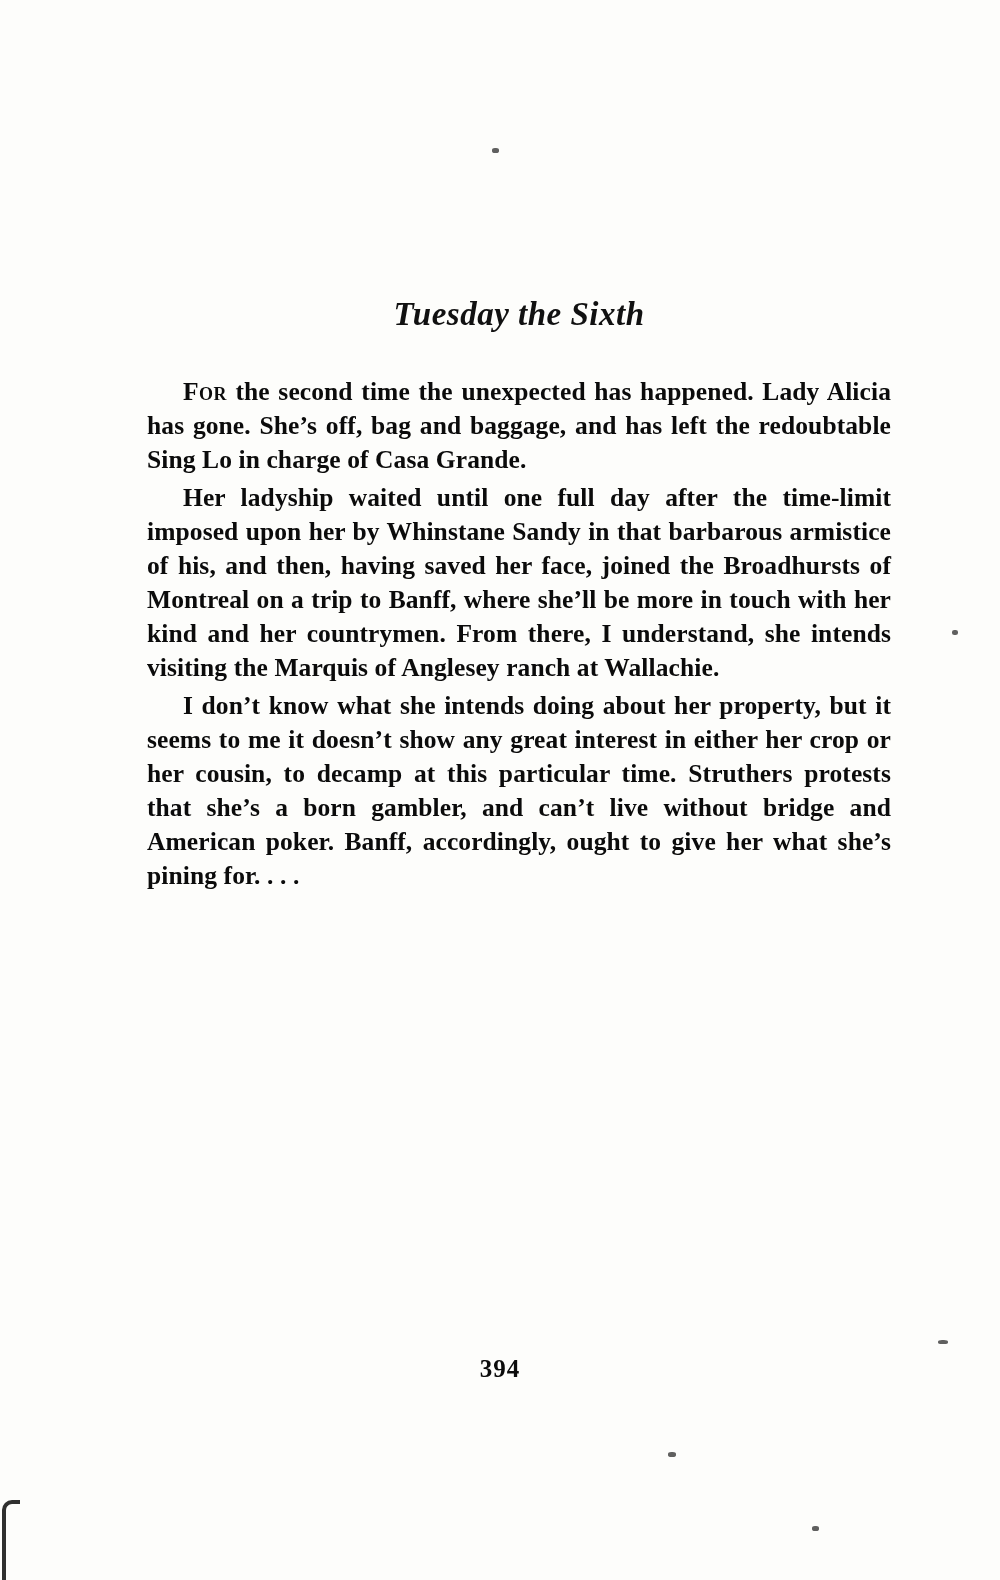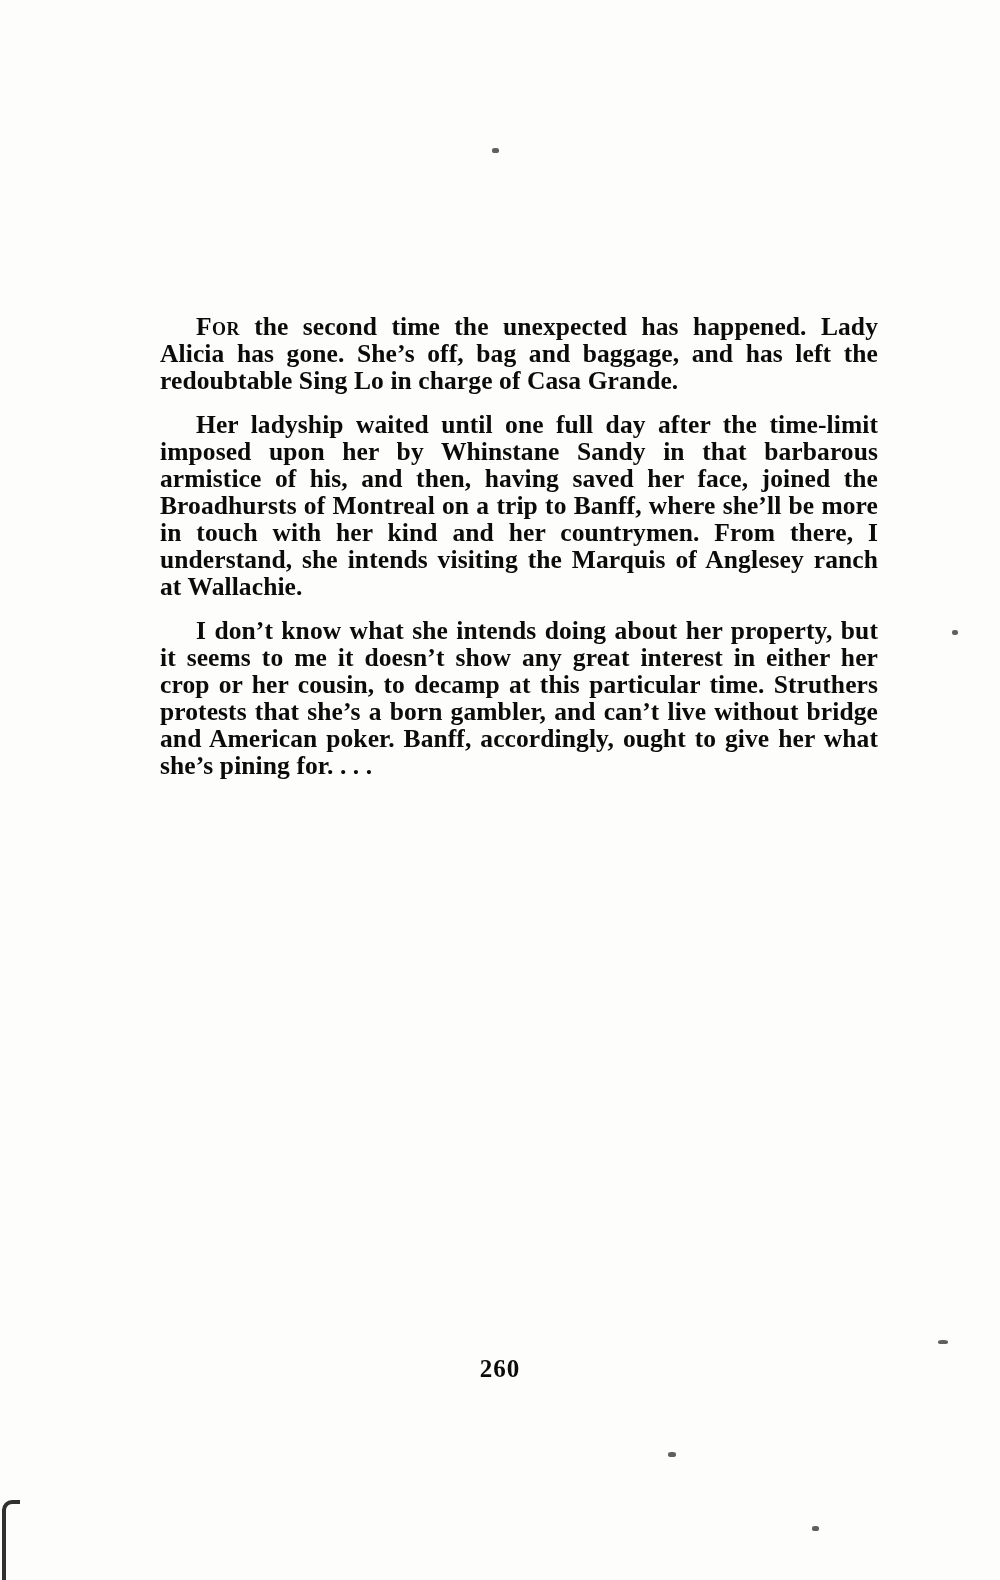--- a/index.html
+++ b/index.html
@@ -62,23 +62,23 @@
     font-style: italic;
     font-weight: bold;
     font-size: 33px;
     letter-spacing: 0.5px;
     text-align: center;
     margin: 0 0 42px 0;
     color: #111111;
   }
 
   .para {
-    margin: 17px;
+    margin: 4px;
     font-size: 25.5px;
-    line-height: 27px;
+    line-height: 34px;
     text-align: justify;
     text-justify: inter-word;
     font-weight: 600;
     letter-spacing: 0.1px;
     color: #0b0b0b;
   }
   .para + .para {
     margin-top: 0;
   }
   .para .indent {
@@ -110,25 +110,26 @@
 
   <div class="speck speck-top"></div>
   <div class="speck speck-right-mid"></div>
   <div class="speck speck-right-low"></div>
   <div class="speck speck-bottom"></div>
   <div class="speck speck-bottom-r"></div>
   <div class="edge-mark"></div>
 
   <div class="content">
 
+    <h1 class="chapter-title">Tuesday the Sixth</h1>
 
     <p class="para"><span class="indent"></span><span class="smallcaps">For</span><span> the second time the unexpected has happened. Lady Alicia has gone.  She’s off, bag and baggage, and has left the redoubtable Sing Lo in charge of Casa Grande.</span></p>
 
     <p class="para"><span class="indent"></span><span>Her ladyship waited until one full day after the time-limit imposed upon her by Whinstane Sandy in that barbarous armistice of his, and then, having saved her face, joined the Broadhursts of Montreal on a trip to Banff, where she’ll be more in touch with her kind and her countrymen.  From there, I understand, she intends visiting the Marquis of Anglesey ranch at Wallachie.</span></p>
 
     <p class="para"><span class="indent"></span><span>I don’t know what she intends doing about her property, but it seems to me it doesn’t show any great interest in either her crop or her cousin, to decamp at this particular time.  Struthers protests that she’s a born gambler, and can’t live without bridge and American poker.  Banff, accordingly, ought to give her what she’s pining for.   .   .   .</span></p>
 
 
   </div>
 
-  <div class="page-number">260</div>
+  <div class="page-number">394</div>
 
 </div>
 
 </body></html>

